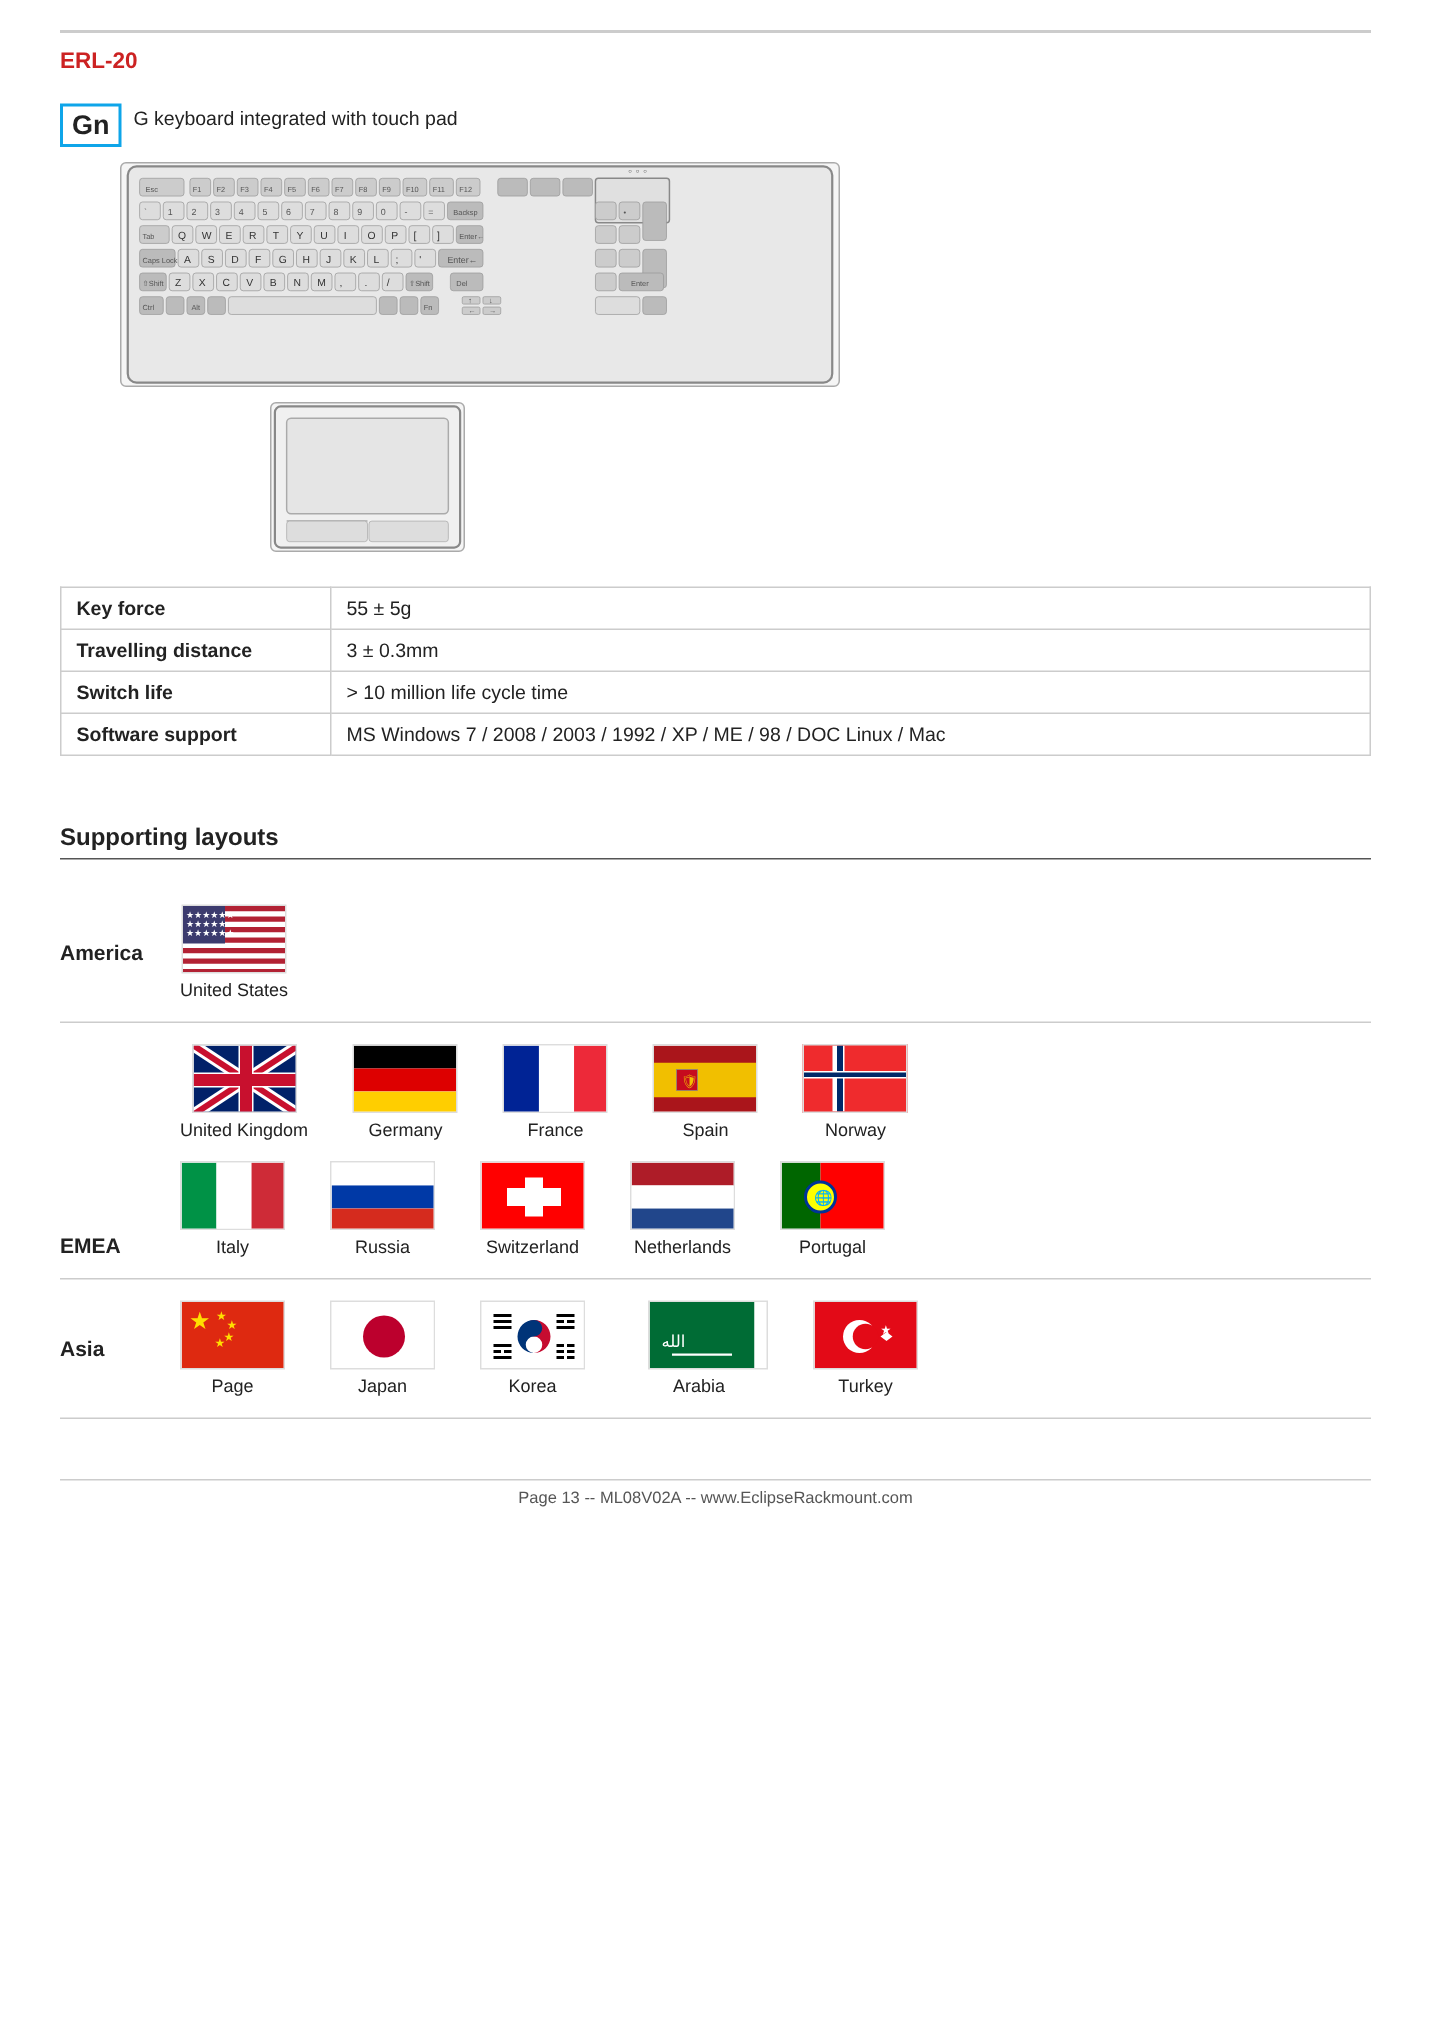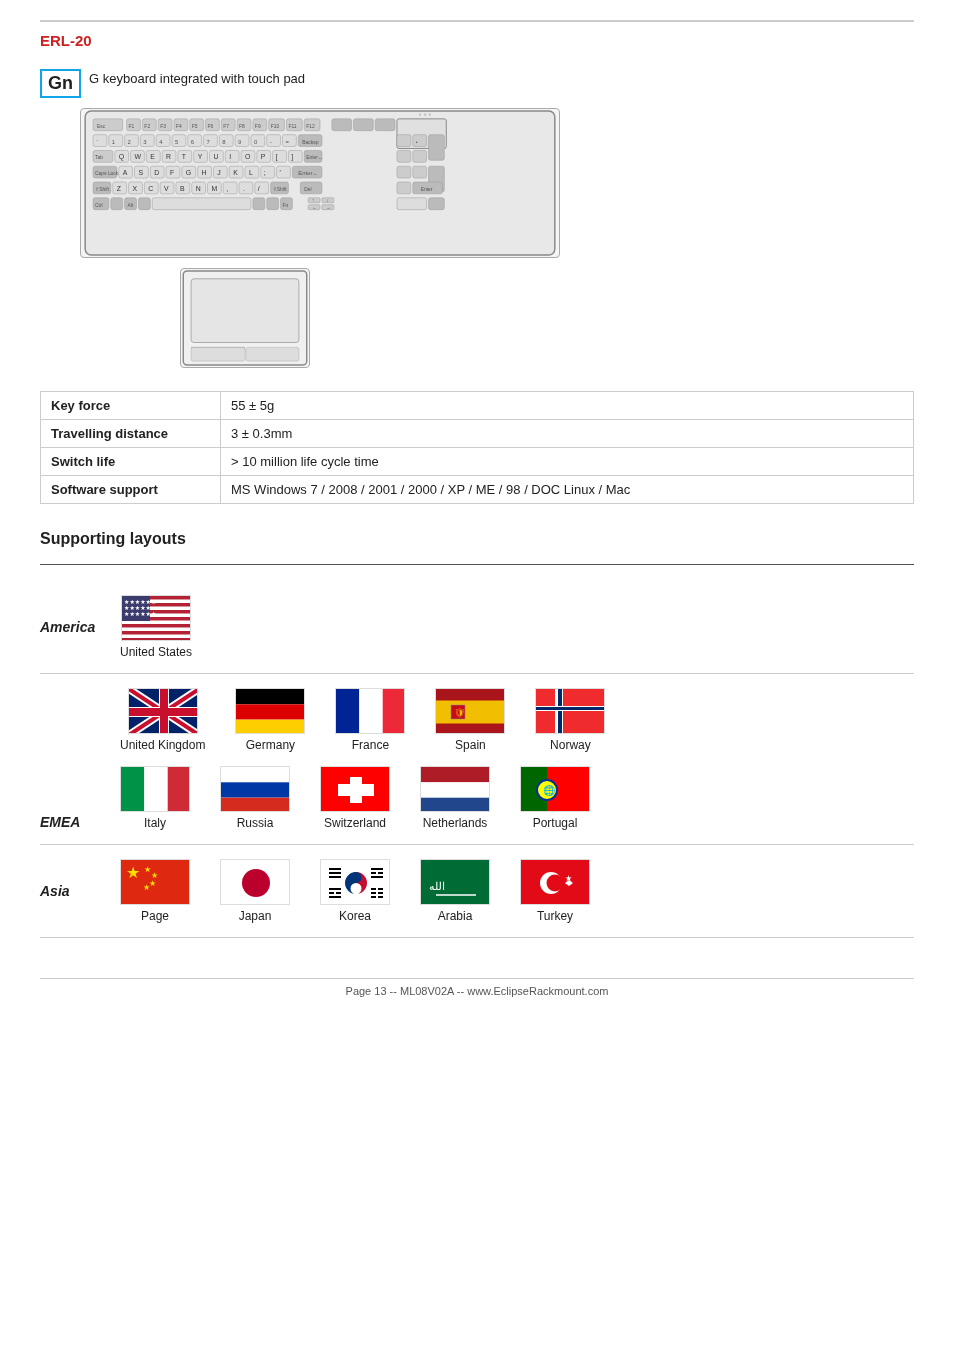--- a/index.html
+++ b/index.html
@@ -65,59 +65,58 @@
     .touchpad-svg {
       border: 1px solid #aaa;
       background: #f5f5f5;
       border-radius: 4px;
     }
 
     
     .specs-table {
       width: 100%;
       border-collapse: collapse;
-      margin-bottom: 26px;
+      margin-bottom: 46px;
       margin-top: 10px;
     }
     .specs-table td {
       border: 1px solid #ccc;
       padding: 6px 10px;
       vertical-align: top;
     }
     .specs-table td:first-child {
       font-weight: bold;
       width: 180px;
       white-space: nowrap;
     }
 
     
     .section-title {
       font-size: 16px;
       font-weight: bold;
       border-bottom: 1px solid #555;
-      padding-bottom: 16px;
+      padding-bottom: 4px;
       margin-bottom: 16px;
     }
 
     .layout-section {
       margin-bottom: 0;
     }
 
     .layout-row {
       display: flex;
       align-items: center;
       border-bottom: 1px solid #ccc;
       padding: 14px 0;
     }
     .region-label {
       font-weight: bold;
       font-size: 14px;
       width: 80px;
       flex-shrink: 0;
-      font-style: italic;
     }
     .flags-container {
       display: flex;
       gap: 30px;
       flex-wrap: wrap;
       align-items: flex-end;
     }
     .flag-item {
       display: flex;
       flex-direction: column;
@@ -373,21 +372,21 @@
       <tr>
         <td>Travelling distance</td>
         <td>3 ± 0.3mm</td>
       </tr>
       <tr>
         <td>Switch life</td>
         <td>&gt; 10 million life cycle time</td>
       </tr>
       <tr>
         <td>Software support</td>
-        <td>MS Windows 7 / 2008 / 2001 / 2000 / XP / ME / 98 / DOC Linux / Mac</td>
+        <td>MS Windows 7 / 2008 / 2003 / 1992 / XP / ME / 98 / DOC Linux / Mac</td>
       </tr>
     </tbody>
 </table>
 
 <div class="layout-section">
   <div class="section-title">Supporting layouts</div>
 
   <div class="layout-row">
     <div class="region-label">America</div>
     <div class="flags-container">
@@ -597,21 +596,21 @@
 
             <circle cx="35" cy="23" r="11" fill="#fff"></circle>
             <path d="M35,12 a11,11 0 0,1 0,22 a5.5,5.5 0 0,0 0,-11 a5.5,5.5 0 0,1 0,-11z" fill="#C60C30"></path>
             <path d="M35,12 a11,11 0 0,0 0,22 a5.5,5.5 0 0,1 0,-11 a5.5,5.5 0 0,0 0,-11z" fill="#003478"></path>
           </svg>
         </div>
         <span>Korea</span>
       </div>
 
       <div class="flag-item">
-        <div style="width:70px;height:46px;border:1px solid #ddd;overflow:hidden;">
+        <div style="width:80px;height:46px;border:1px solid #ddd;overflow:hidden;margin-left:12px;">
           <svg width="70" height="46" viewBox="0 0 70 46">
             <rect width="70" height="46" fill="#006C35"></rect>
             <text x="8" y="30" font-size="11" fill="#fff" font-family="serif">الله</text>
             <line x1="15" y1="35" x2="55" y2="35" stroke="#fff" stroke-width="1.5"></line>
           </svg>
         </div>
         <span>Arabia</span>
       </div>
 
       <div class="flag-item">

